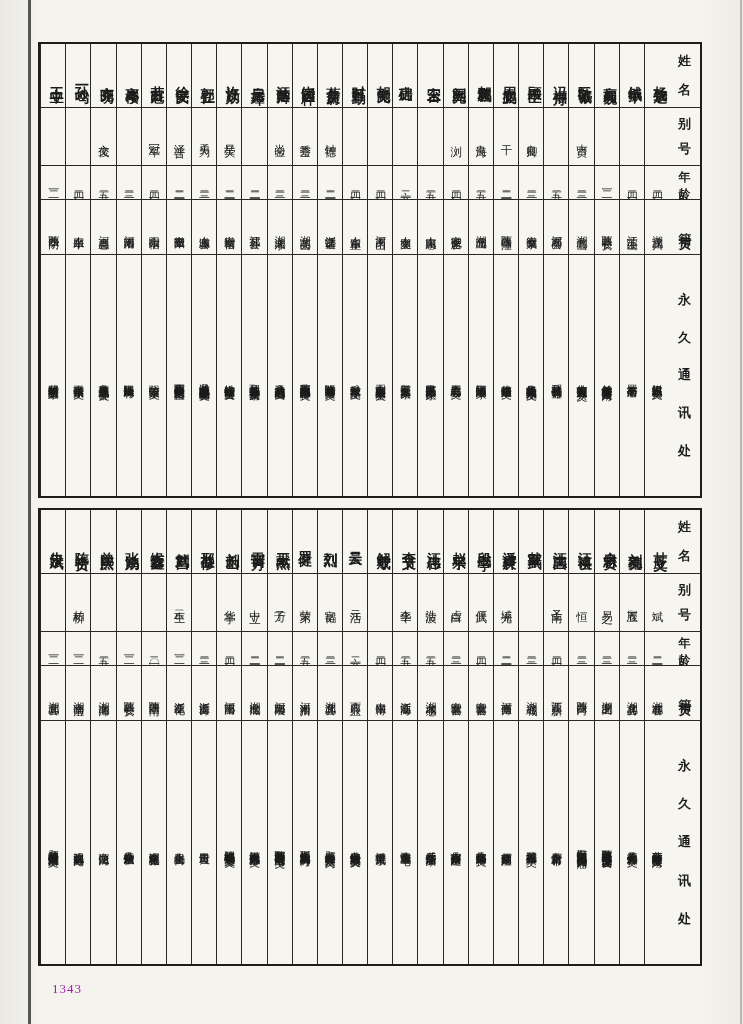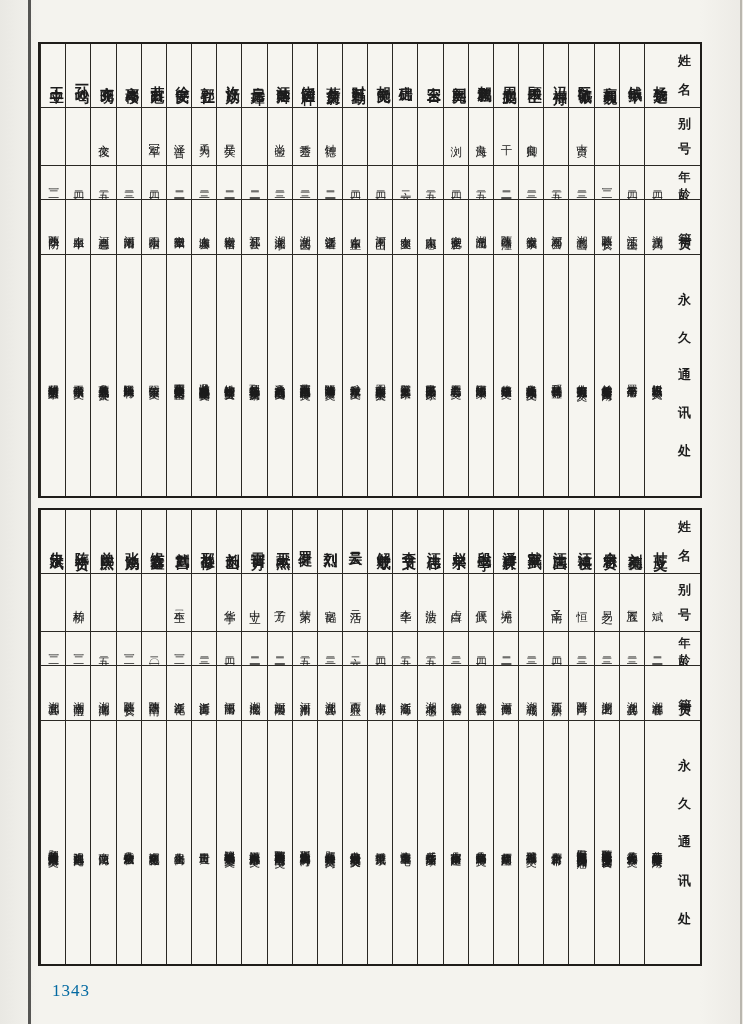--- a/index.html
+++ b/index.html
@@ -37,21 +37,21 @@
   .hcell{
     box-sizing:border-box;border-bottom:1px solid #2a2824;
     display:flex;flex-direction:column;align-items:center;justify-content:space-around;
     font-weight:bold;font-size:13px;padding:3px 0;
   }
   .h-name{height:64px;}
   .h-alias{height:58px;}
   .h-age{height:34px;font-size:12px;}
   .h-native{height:55px;flex-direction:row;writing-mode:vertical-rl;text-orientation:upright;justify-content:center;letter-spacing:4px;padding-top:2px;}
   .h-addr{flex:1 1 auto;border-bottom:none;padding:26px 0;}
-  .pageno{position:absolute;left:52px;top:981px;font-size:17px;letter-spacing:1px;color:#0369a1;}
+  .pageno{position:absolute;left:52px;top:981px;font-size:13px;letter-spacing:1px;color:#a21caf;}
 </style>
 </head>
 <body>
 
 <div class="page"></div>
 <div class="binding-line"></div>
 <div class="right-edge"></div>
 
 <div id="table1" class="dtable">
     <div class="col header">

